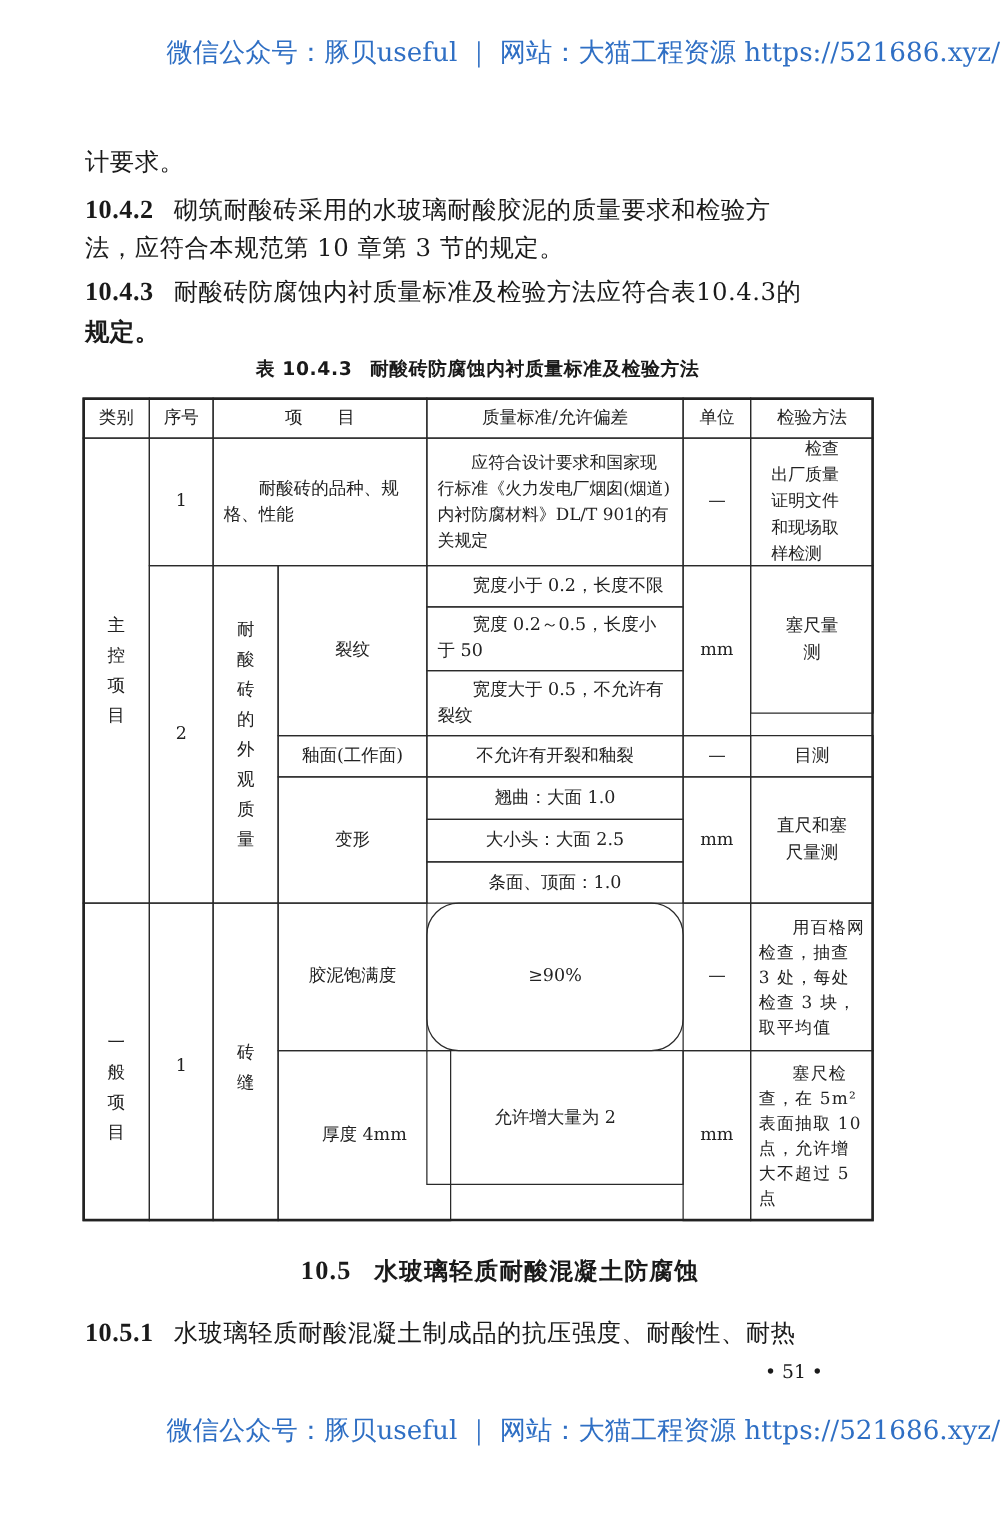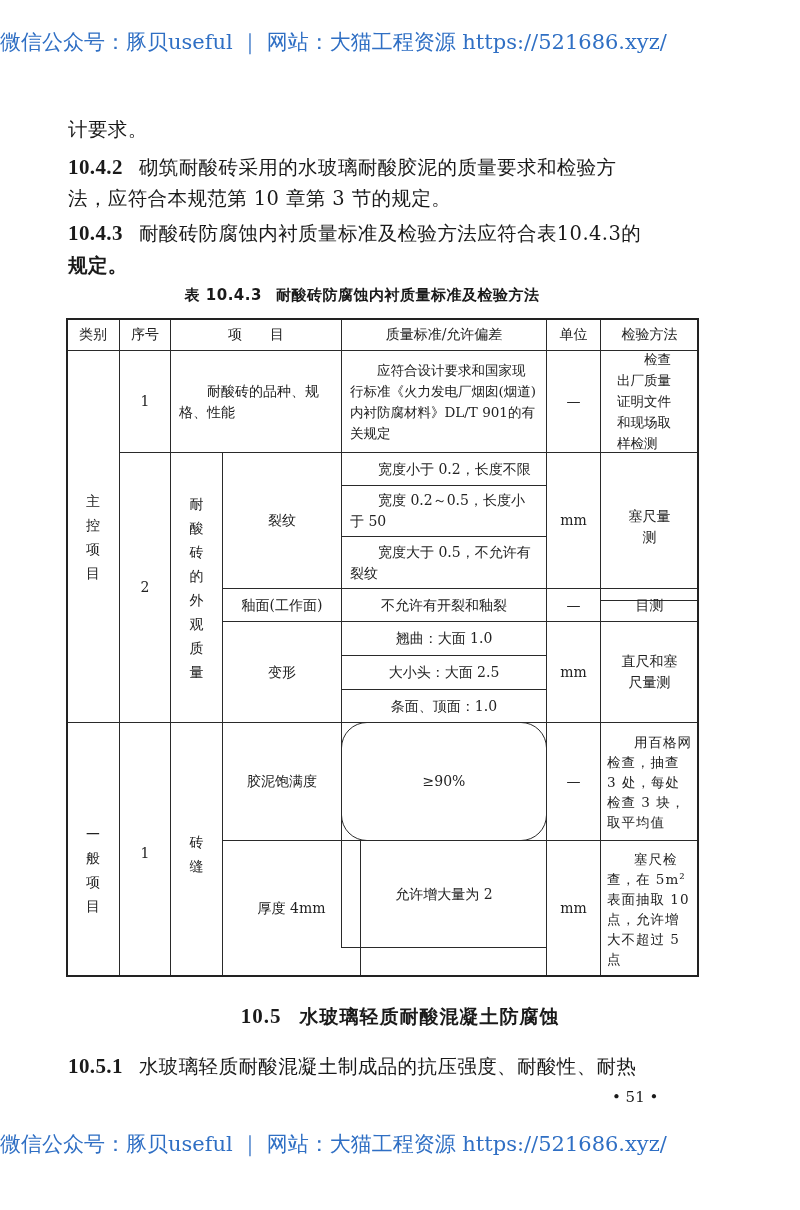--- a/index.html
+++ b/index.html
@@ -2,35 +2,36 @@
 <html><head>
 <meta charset="utf-8">
 <style>
   html, body { margin: 0; padding: 0; }
   body {
     width: 800px; height: 1210px; position: relative; overflow: hidden;
     background: #ffffff; color: #1a1a1a;
     font-family: "DejaVu Serif", "Liberation Serif", serif;
   }
   .watermark {
-    position: absolute; left: 0; width: 800px; text-align: left;
+    position: absolute; left: 0; width: 800px; text-align: right;
     color: #2f6fc4; font-size: 21px; letter-spacing: 0px; white-space: nowrap;
     font-family: "DejaVu Serif", "Liberation Serif", serif;
   }
   .wm-top { top: 28px; }
   .wm-bottom { top: 1130px; }
   .para {
     position: absolute; left: 68px; font-size: 19.5px; line-height: 20px;
     white-space: nowrap; letter-spacing: 0.4px;
   }
   .clause { font-weight: bold; margin-right: 16px; font-family: "Liberation Serif", serif; font-size: 21px; }
   .tcaption {
     position: absolute; top: 286px; left: 0; width: 724px; text-align: center;
     font-size: 15px; font-weight: bold; letter-spacing: 0.5px;
     font-family: "DejaVu Sans", sans-serif;
+    padding-left: 20px;
   }
   .tcaption .num { margin-right: 14px; }
   .table { position: absolute; left: 0; top: 0; }
   .cell {
     position: absolute; box-sizing: border-box;
     border: 1.2px solid #2a2a2a;
     display: flex; align-items: center; justify-content: center;
     font-size: 14px; line-height: 21px; text-align: center;
     padding: 2px 4px; color: #222;
   }
@@ -122,21 +123,21 @@
   <div class="cell left" style="left:341px;top:452px;width:206px;height:34px;padding:0 8px;">
     <span class="txt indent">宽度小于 0.2，长度不限</span>
   </div>
   <div class="cell left" style="left:341px;top:485px;width:206px;height:52px;padding:0 8px;">
     <span class="txt indent">宽度 0.2～0.5，长度小于 50</span>
   </div>
   <div class="cell left" style="left:341px;top:536px;width:206px;height:53px;padding:0 8px;">
     <span class="txt indent">宽度大于 0.5，不允许有裂纹</span>
   </div>
   <div class="cell" style="left:546px;top:452px;width:55px;height:137px;">mm</div>
-  <div class="cell" style="left:600px;top:452px;width:99px;height:149px;padding:0 22px;">塞尺量测</div>
+  <div class="cell" style="left:600px;top:452px;width:99px;height:119px;padding:0 22px;">塞尺量测</div>
 
   <div class="cell" style="left:222px;top:588px;width:120px;height:34px;">釉面(工作面)</div>
   <div class="cell" style="left:341px;top:588px;width:206px;height:34px;">不允许有开裂和釉裂</div>
   <div class="cell" style="left:546px;top:588px;width:55px;height:34px;">—</div>
   <div class="cell" style="left:600px;top:588px;width:99px;height:34px;">目测</div>
 
   <div class="cell" style="left:222px;top:621px;width:120px;height:102px;">变形</div>
   <div class="cell" style="left:341px;top:621px;width:206px;height:35px;">翘曲：大面 1.0</div>
   <div class="cell" style="left:341px;top:655px;width:206px;height:35px;">大小头：大面 2.5</div>
   <div class="cell" style="left:341px;top:689px;width:206px;height:34px;">条面、顶面：1.0</div>

